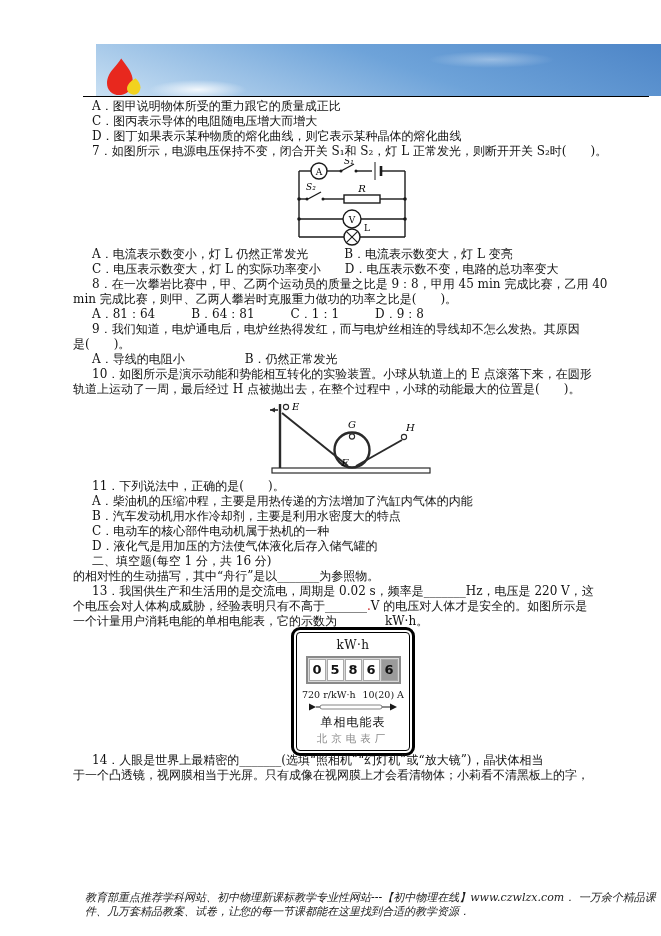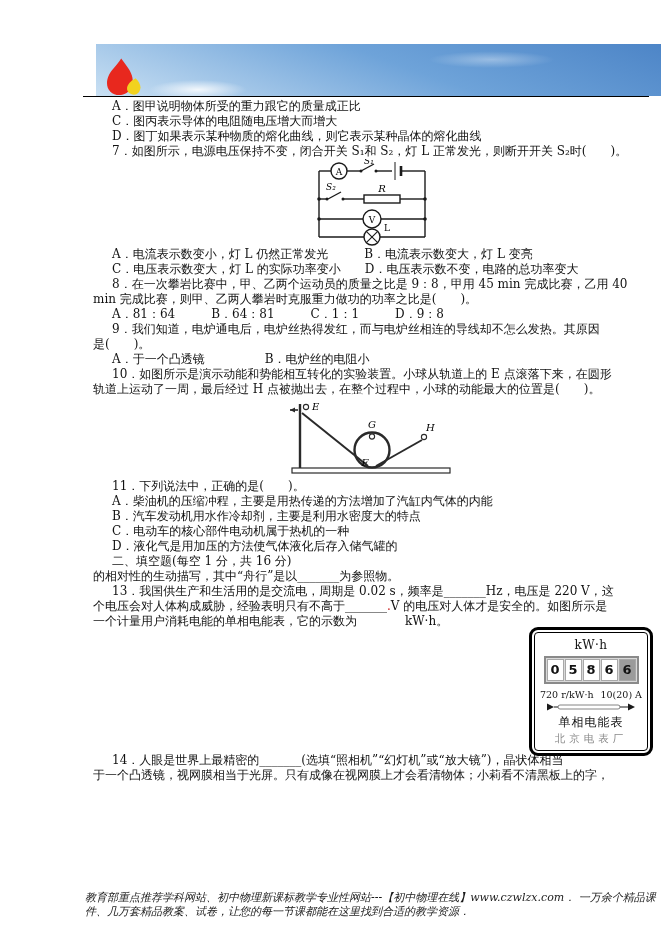--- a/index.html
+++ b/index.html
@@ -14,30 +14,30 @@
     display:flex;align-items:flex-start;overflow:hidden;flex-direction:column;}
   .banner .logo{flex:0 0 72px;display:flex;justify-content:center;align-items:center;}
   .banner .mid{flex:1 1 auto;text-align:center;line-height:1.1;}
   .banner-title{font-weight:bold;font-style:italic;font-size:16px;color:#f3f3f3;
     letter-spacing:1px;text-shadow:1px 1px 2px #2a4a6e,-1px -1px 1px #46628a;}
   .banner-url{font-family:Liberation Serif, serif;font-size:18px;font-weight:bold;
     color:#ff2020;letter-spacing:1px;text-shadow:0 0 1px #8b0000;}
   .banner .flower{flex:0 0 66px;align-self:flex-end;display:flex;justify-content:center;}
   .banner-rule{position:absolute;left:83px;top:96px;width:566px;border-top:1.5px solid #000;}
   
-  .content{position:absolute;left:93px;top:99px;width:560px;font-size:12px;line-height:15px;
+  .content{position:absolute;left:73px;top:99px;width:560px;font-size:12px;line-height:15px;
            white-space:nowrap;}
   .ln{height:15px;}
   .ind{padding-left:19px;}
   .red-dot{color:#c22;}
   
   .fig{display:flex;justify-content:center;align-items:center;}
   .fig-circuit{height:86px;margin:1px 0;}
   .fig-track{height:82px;}
-  .fig-meter{height:124px;justify-content:flex-end;}
+  .fig-meter{height:124px;}
   svg text{font-family:"DejaVu Serif",serif;}
   .sv-italic{font-style:italic;}
   
   .meter-outer{width:114px;border:3px solid #000;border-radius:9px;padding:2px;background:#fff;}
   .meter-inner{border:1px solid #000;border-radius:4px;padding:5px 4px 4px 4px;
     display:flex;flex-direction:column;align-items:center;}
   .meter-unit{font-size:12px;letter-spacing:.5px;}
   .digit-frame{margin-top:3px;border:2px solid #8a8a8a;background:#d9d9d9;display:flex;padding:1px;gap:1px;}
   .digit{width:15px;height:20px;background:#fff;border:1px solid #a8a8a8;
     display:flex;align-items:center;justify-content:center;
@@ -142,21 +142,21 @@
       </svg>
     </div>
 
     <div class="ln ind">A．电流表示数变小，灯 L 仍然正常发光　　　B．电流表示数变大，灯 L 变亮</div>
     <div class="ln ind">C．电压表示数变大，灯 L 的实际功率变小　　D．电压表示数不变，电路的总功率变大</div>
     <div class="ln ind">8．在一次攀岩比赛中，甲、乙两个运动员的质量之比是 9：8，甲用 45 min 完成比赛，乙用 40</div>
     <div class="ln">min 完成比赛，则甲、乙两人攀岩时克服重力做功的功率之比是(　　)。</div>
     <div class="ln ind">A．81：64　　　B．64：81　　　C．1：1　　　D．9：8</div>
     <div class="ln ind">9．我们知道，电炉通电后，电炉丝热得发红，而与电炉丝相连的导线却不怎么发热。其原因</div>
     <div class="ln">是(　　)。</div>
-    <div class="ln ind">A．于一个凸透镜　　　　　B．电炉丝的电阻小</div>
+    <div class="ln ind">A．导线的电阻小　　　　　B．仍然正常发光</div>
     <div class="ln ind">10．如图所示是演示动能和势能相互转化的实验装置。小球从轨道上的 E 点滚落下来，在圆形</div>
     <div class="ln">轨道上运动了一周，最后经过 H 点被抛出去，在整个过程中，小球的动能最大的位置是(　　)。</div>
 
     <div class="fig fig-track">
       <svg width="170" height="80" viewBox="0 0 170 80">
         <g stroke="#2a2a2a" fill="none">
 
           <rect x="4" y="70" width="158" height="5" stroke-width="1.2" fill="#fff"></rect>
 
           <line x1="12" y1="6" x2="12" y2="70" stroke-width="2.4"></line>

